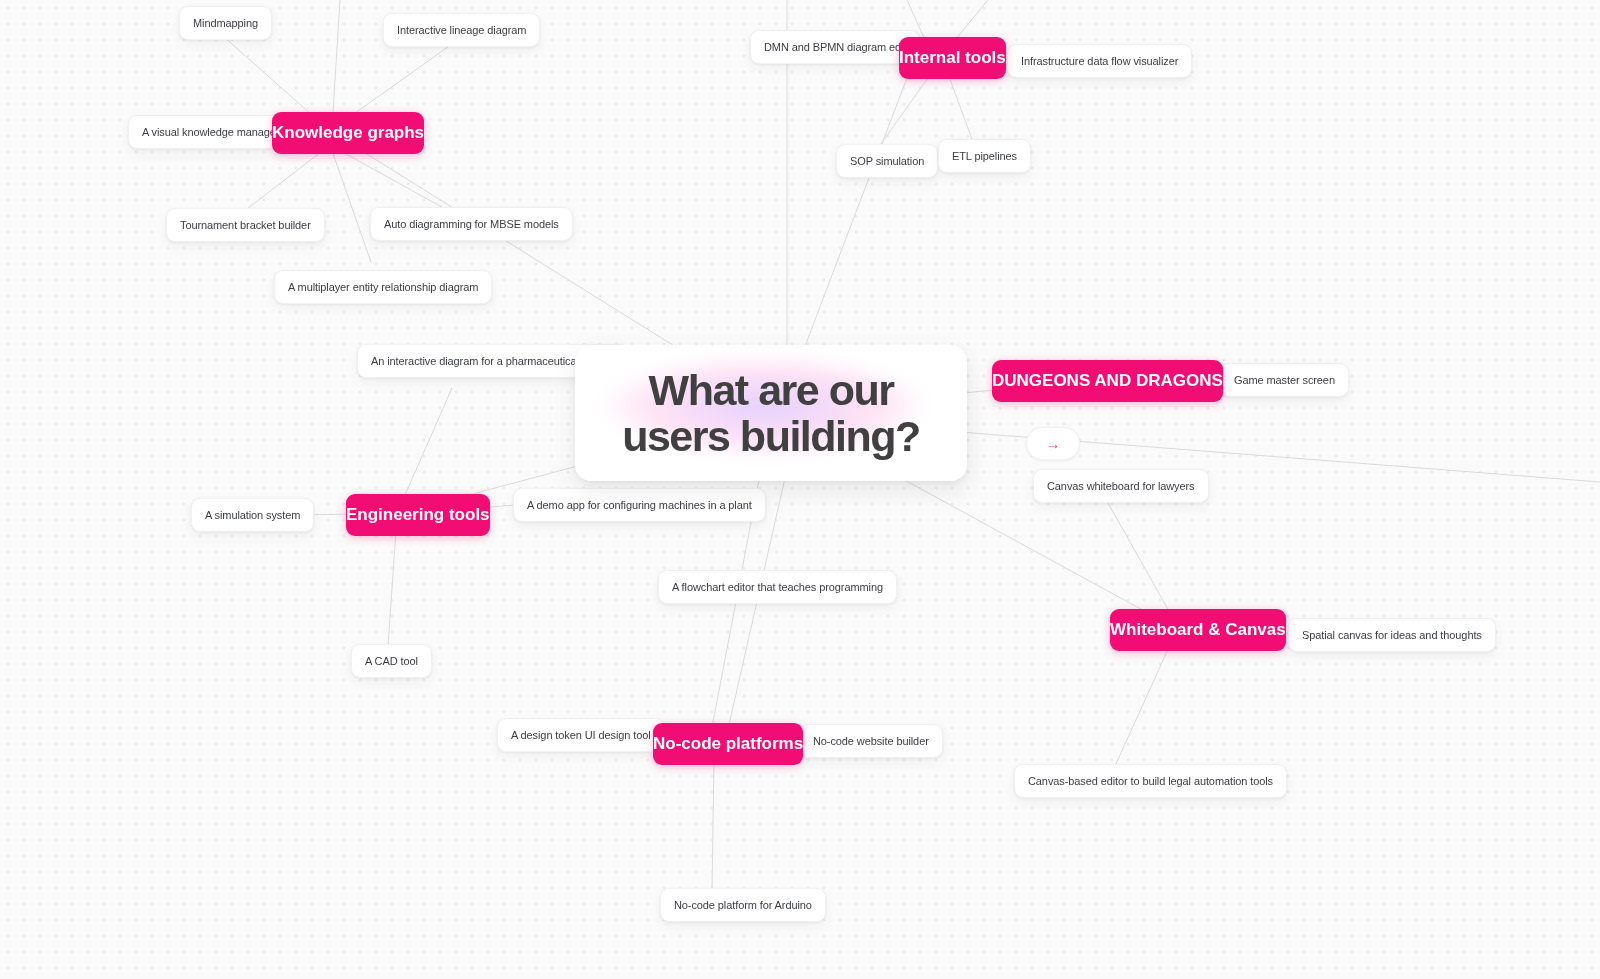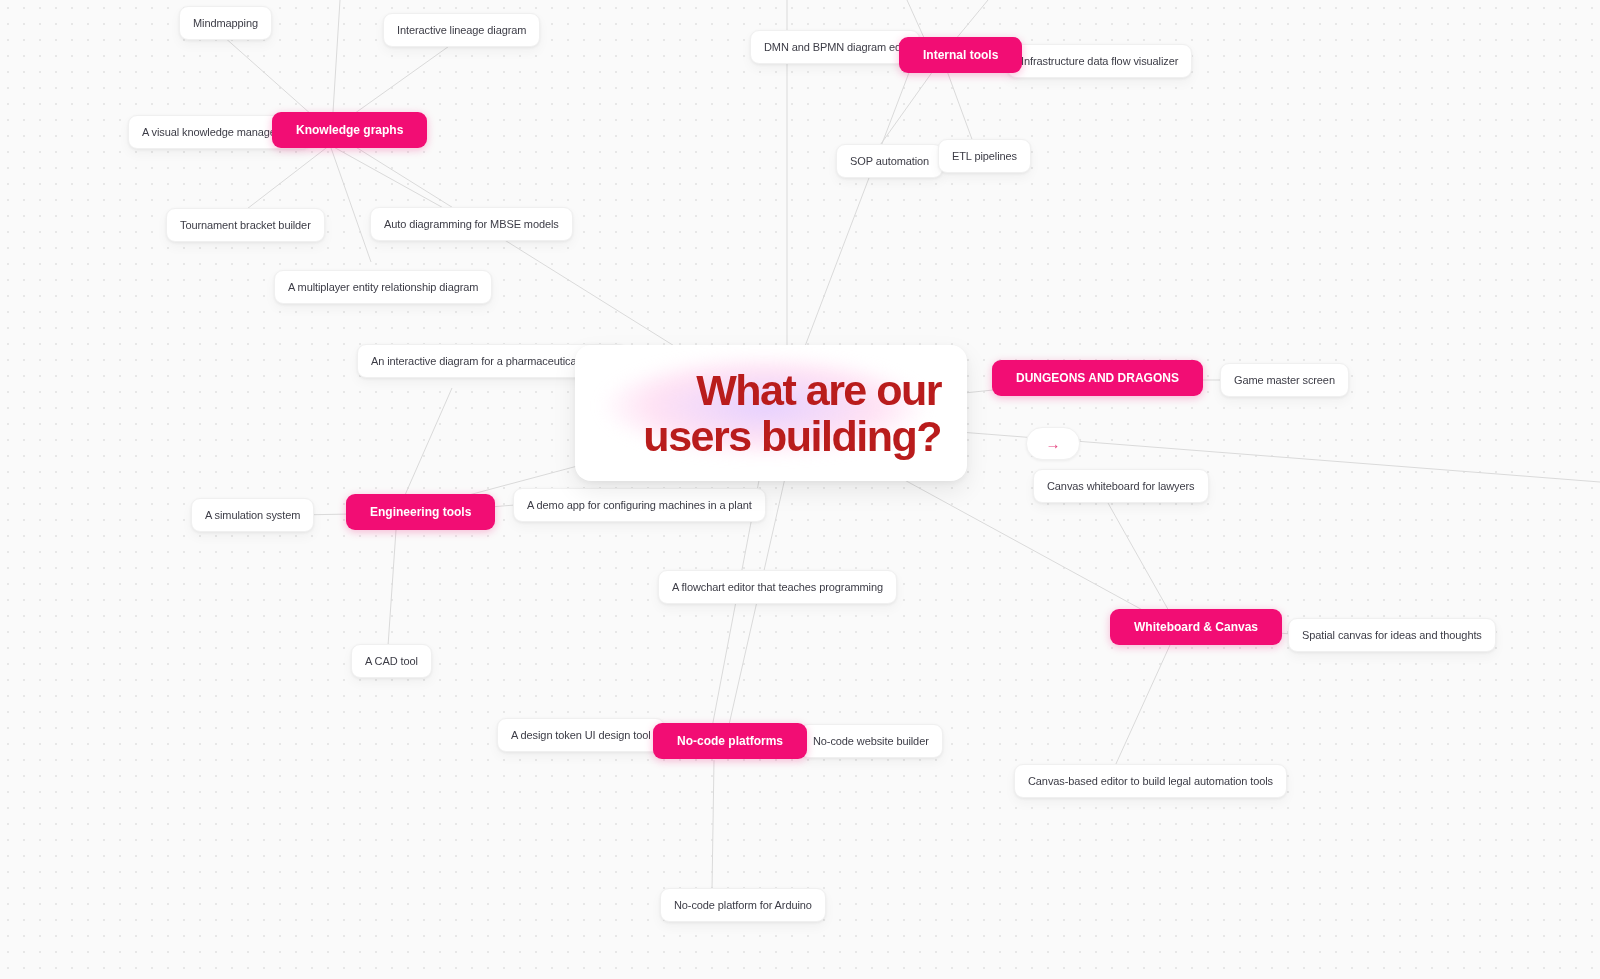--- a/index.html
+++ b/index.html
@@ -14,38 +14,38 @@
   svg.connectors{position:absolute;left:0;top:0;z-index:0;}
   .card{
     position:absolute;z-index:1;
     background:#ffffff;border:1px solid #f0f0f0;border-radius:9px;
     padding:10px 13px;font-size:11px;letter-spacing:-0.1px;color:#3c3c46;
     white-space:nowrap;box-shadow:0 1px 3px rgba(0,0,0,0.06),0 5px 12px rgba(0,0,0,0.04);
   }
   .branch{
     position:absolute;z-index:2;
     background:#f20d74;color:#ffffff;border-radius:9px;
-    padding:11px 24px;font-size:12px;font-weight:bold;white-space:nowrap;
+    padding:11px 0;font-size:17px;font-weight:bold;white-space:nowrap;
     box-shadow:0 2px 8px rgba(242,13,116,0.28);
   }
   .topic{
     position:absolute;left:575px;top:345px;width:392px;height:136px;z-index:2;
     background:#ffffff;border-radius:16px;
     box-shadow:0 2px 6px rgba(0,0,0,0.05),0 10px 24px rgba(0,0,0,0.08);
     display:flex;align-items:center;justify-content:center;
   }
   .topic .glow{
     position:absolute;left:6%;right:6%;top:8%;bottom:10%;z-index:0;
     background:radial-gradient(60% 58% at 48% 45%,rgba(228,206,255,0.95) 0%,rgba(255,203,235,0.55) 55%,rgba(255,255,255,0) 80%);
     filter:blur(7px);border-radius:16px;
   }
   .topic .title{
-    position:relative;z-index:1;width:340px;text-align:right;
+    position:relative;z-index:1;width:340px;text-align:center;
     font-size:43px;font-weight:bold;letter-spacing:-1.5px;line-height:1.07;
-    color:#b91c1c;
+    color:#404040;
   }
   .collapse-pill{
     position:absolute;left:1026px;top:427px;width:52px;height:31px;z-index:2;
     background:#ffffff;border:1px solid #f1f1f1;border-radius:16px;
     box-shadow:0 1px 3px rgba(0,0,0,0.06);
     display:flex;align-items:center;justify-content:center;
     color:#e5447f;font-size:15px;cursor:pointer;
   }
 </style>
 </head>
@@ -97,21 +97,21 @@
 
   <div class="card" style="left:179px;top:6px">Mindmapping</div>
   <div class="card" style="left:383px;top:13px">Interactive lineage diagram</div>
   <div class="card" style="left:128px;top:115px">A visual knowledge managemen</div>
   <div class="card" style="left:166px;top:208px">Tournament bracket builder</div>
   <div class="card" style="left:370px;top:207px">Auto diagramming for MBSE models</div>
   <div class="card" style="left:274px;top:270px">A multiplayer entity relationship diagram</div>
   <div class="card" style="left:357px;top:344px">An interactive diagram for a pharmaceutical project</div>
   <div class="card" style="left:750px;top:30px">DMN and BPMN diagram edit</div>
   <div class="card" style="left:1007px;top:44px">Infrastructure data flow visualizer</div>
-  <div class="card" style="left:836px;top:144px">SOP automation</div>
+  <div class="card" style="left:836px;top:144px">SOP simulation</div>
   <div class="card" style="left:938px;top:139px">ETL pipelines</div>
   <div class="card" style="left:1220px;top:363px">Game master screen</div>
   <div class="card" style="left:1033px;top:469px">Canvas whiteboard for lawyers</div>
   <div class="card" style="left:191px;top:498px">A simulation system</div>
   <div class="card" style="left:513px;top:488px">A demo app for configuring machines in a plant</div>
   <div class="card" style="left:1288px;top:618px">Spatial canvas for ideas and thoughts</div>
   <div class="card" style="left:658px;top:570px">A flowchart editor that teaches programming</div>
   <div class="card" style="left:351px;top:644px">A CAD tool</div>
   <div class="card" style="left:497px;top:718px">A design token UI design tool</div>
   <div class="card" style="left:799px;top:724px">No-code website builder</div>

